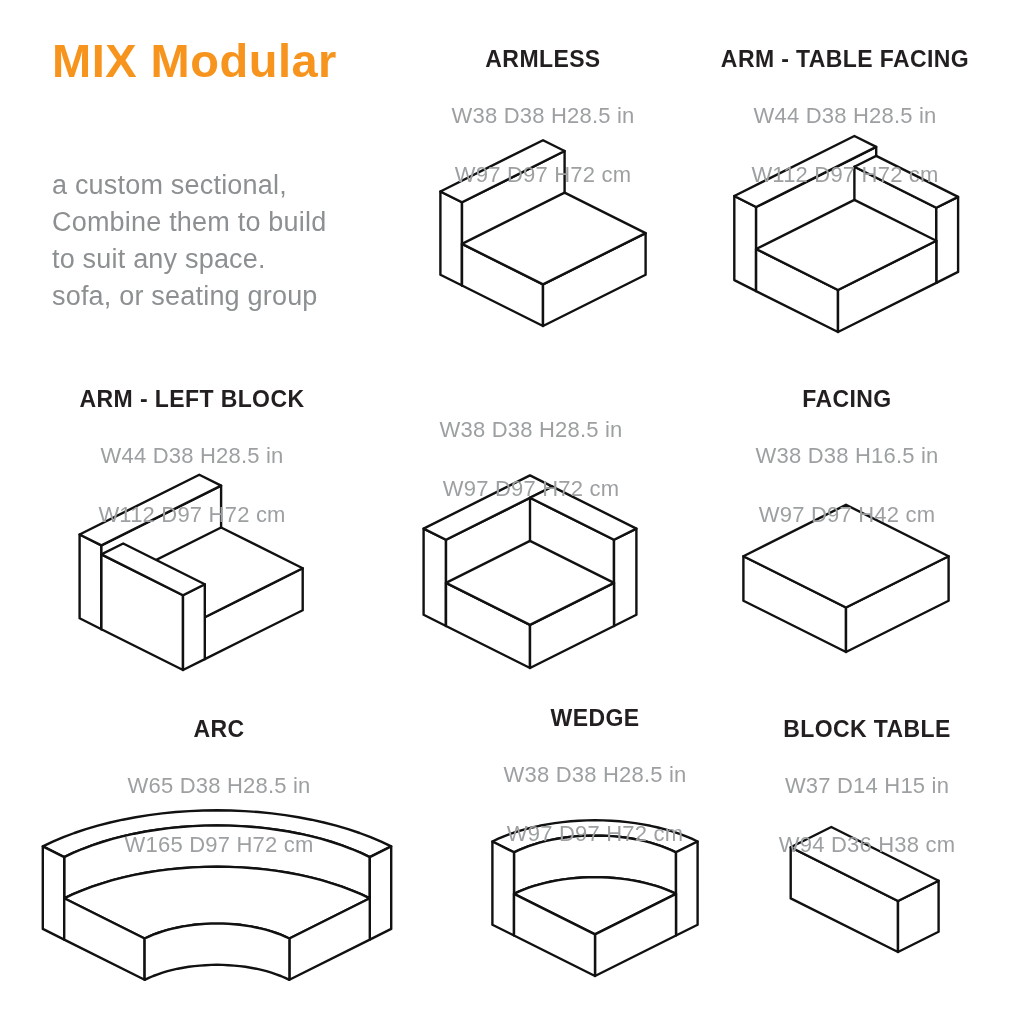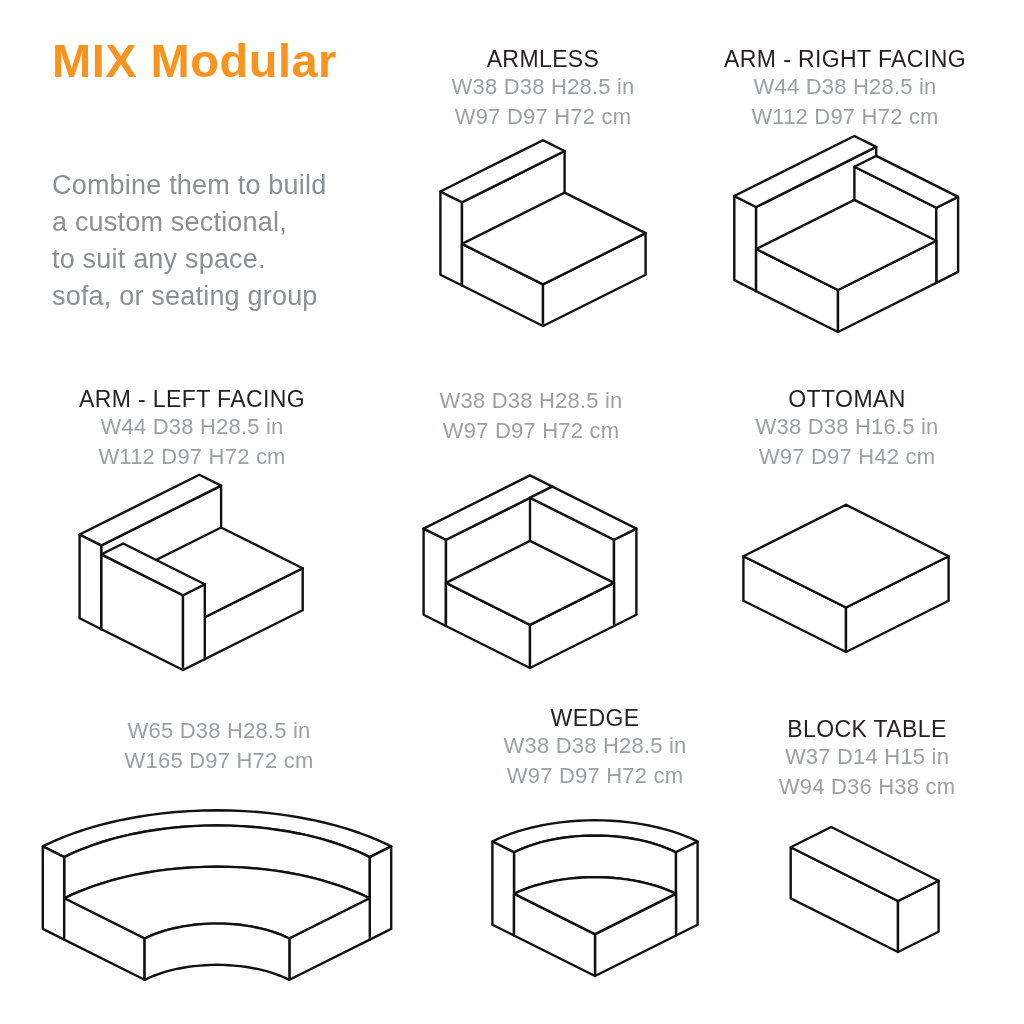--- a/index.html
+++ b/index.html
@@ -3,22 +3,22 @@
 <meta charset="utf-8">
 <style>
   html,body{margin:0;padding:0;background:#ffffff;}
   .page{position:relative;width:1024px;height:1024px;background:#ffffff;overflow:hidden;
         font-family:"Liberation Sans","DejaVu Sans",sans-serif;}
   .brand{position:absolute;left:52px;top:34px;font-size:47px;line-height:53px;
          font-weight:bold;color:#F7941E;letter-spacing:0.5px;}
   .brand-sub{position:absolute;left:52px;top:167px;font-size:27px;line-height:37px;
              color:#8D9092;letter-spacing:0.2px;}
   .cell{position:absolute;transform:translateX(-50%);text-align:center;white-space:nowrap;}
-  .cell-title{font-size:23px;font-weight:normal;color:#231F20;letter-spacing:0.4px;line-height:26px;}
-  .cell-dim{font-size:22px;color:#9DA0A2;line-height:30px;letter-spacing:0.2px;}
+  .cell-title{font-size:23px;font-weight:bold;color:#231F20;letter-spacing:0.4px;line-height:26px;}
+  .cell-dim{font-size:22px;color:#9DA0A2;line-height:30px;letter-spacing:0.2px;margin-top:29px;}
   svg.drawings{position:absolute;left:0;top:0;}
   svg.drawings polygon{fill:#ffffff;stroke:#111111;stroke-width:2.4px;
                        stroke-linejoin:round;stroke-linecap:round;}
 </style>
 </head>
 <body>
 
 <div class="page">
 
   <svg class="drawings" width="1024" height="1024" viewBox="0 0 1024 1024" aria-hidden="true">
@@ -91,56 +91,57 @@
         <polygon points="898.0,952.0 790.7,898.4 790.7,847.3 898.0,901.0" stroke="#111111"></polygon>
         <polygon points="898.0,952.0 938.6,931.7 938.6,880.7 898.0,901.0" stroke="#111111"></polygon>
         <polygon points="898.0,901.0 938.6,880.7 831.3,827.0 790.7,847.3" stroke="#111111"></polygon>
       </g>
   </svg>
 
   <div class="brand">
     <div>MIX Modular</div>
   </div>
   <div class="brand-sub">
+    <div>a custom sectional,</div>
     <div>Combine them to build</div>
-    <div>a custom sectional,</div>
     <div>to suit any space.</div>
     <div>sofa, or seating group</div>
   </div>
 
   <div class="cell" style="left:543px;top:46px">
     <div class="cell-title">ARMLESS</div>
     <div class="cell-dim">W38 D38 H28.5 in</div>
     <div class="cell-dim">W97 D97 H72 cm</div>
   </div>
 
   <div class="cell" style="left:845px;top:46px">
-    <div class="cell-title">ARM - RIGHT FACING</div>
+    <div class="cell-title">ARM - TABLE FACING</div>
     <div class="cell-dim">W44 D38 H28.5 in</div>
     <div class="cell-dim">W112 D97 H72 cm</div>
   </div>
 
   <div class="cell" style="left:192px;top:386px">
-    <div class="cell-title">ARM - LEFT FACING</div>
+    <div class="cell-title">ARM - LEFT BLOCK</div>
     <div class="cell-dim">W44 D38 H28.5 in</div>
     <div class="cell-dim">W112 D97 H72 cm</div>
   </div>
 
   <div class="cell" style="left:531px;top:386px">
     <div class="cell-dim">W38 D38 H28.5 in</div>
     <div class="cell-dim">W97 D97 H72 cm</div>
   </div>
 
   <div class="cell" style="left:847px;top:386px">
-    <div class="cell-title">OTTOMAN</div>
+    <div class="cell-title">FACING</div>
     <div class="cell-dim">W38 D38 H16.5 in</div>
     <div class="cell-dim">W97 D97 H42 cm</div>
   </div>
 
   <div class="cell" style="left:219px;top:716px">
+    <div class="cell-title">ARC</div>
     <div class="cell-dim">W65 D38 H28.5 in</div>
     <div class="cell-dim">W165 D97 H72 cm</div>
   </div>
 
   <div class="cell" style="left:595px;top:705px">
     <div class="cell-title">WEDGE</div>
     <div class="cell-dim">W38 D38 H28.5 in</div>
     <div class="cell-dim">W97 D97 H72 cm</div>
   </div>
 

